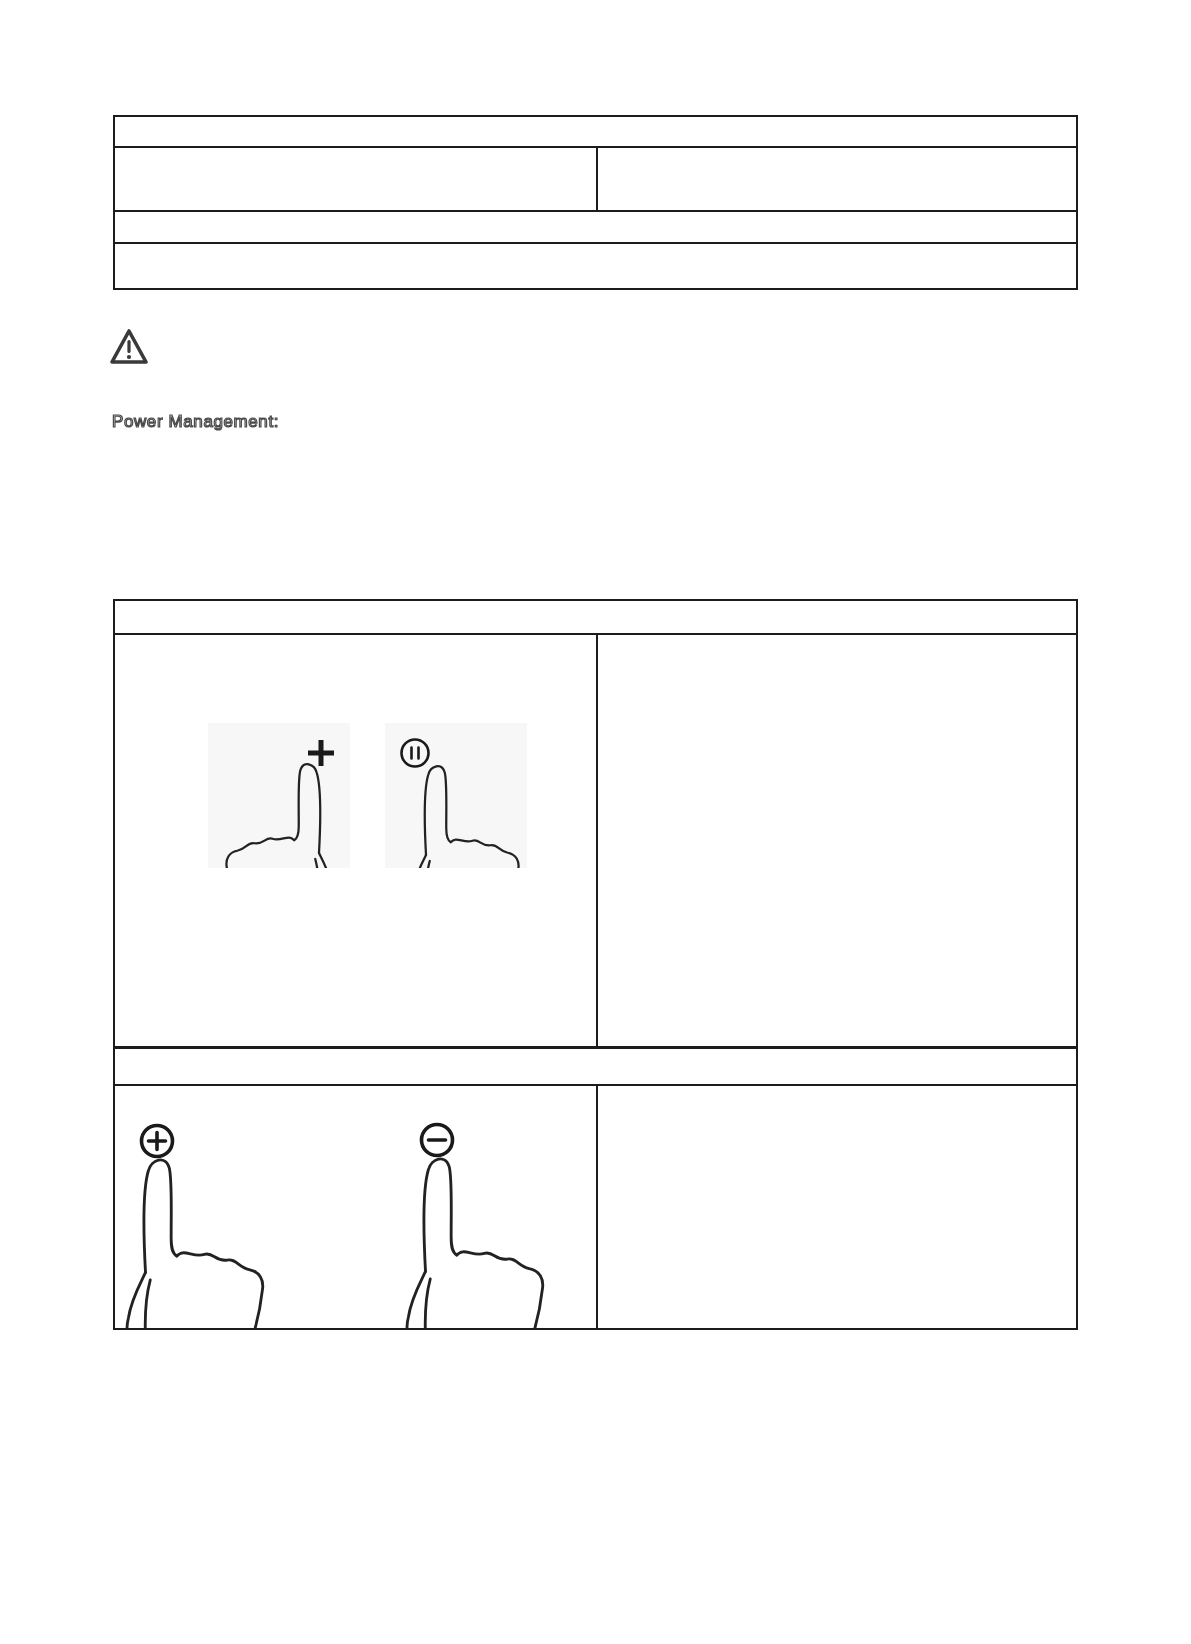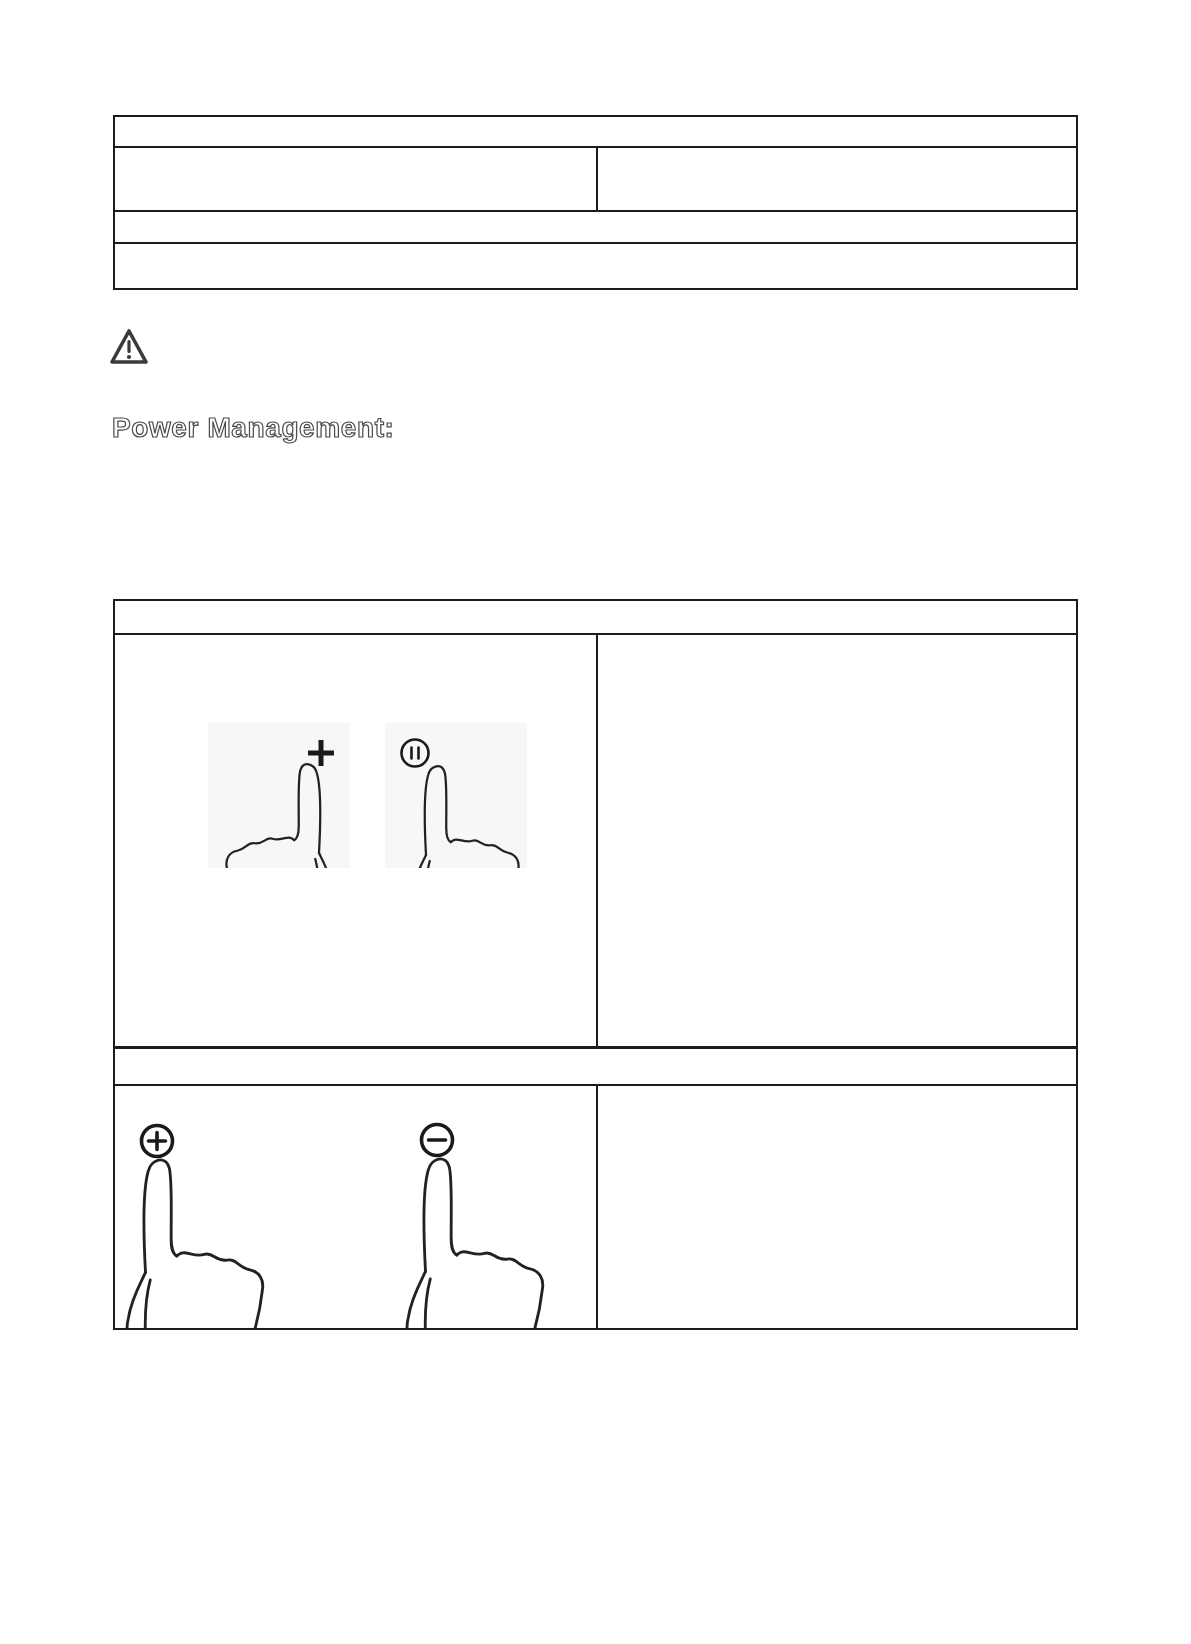--- a/index.html
+++ b/index.html
@@ -21,21 +21,21 @@
     box-sizing:border-box; flex:1; position:relative;
     font-size:14px; color:#222;
   }
   .t-cell.split-left { flex:none; width:483px; border-right:2px solid #1c1c1c; }
   .illus {
     position:absolute; width:142px; height:145px; background:#f7f7f7;
   }
   .illus svg, .hands-svg { display:block; }
   .heading-outline {
     position:absolute; left:112px; top:412px;
-    font-size:28px; font-weight:bold; letter-spacing:0.6px;
+    font-size:17px; font-weight:normal; letter-spacing:0.6px;
     color:#ffffff; -webkit-text-stroke:1.2px #4a4a4a;
   }
   .warn-icon { position:absolute; left:108px; top:326px; }
   .defs-holder { position:absolute; width:0; height:0; overflow:hidden; }
 </style>
 </head>
 <body>
 
 <div class="page">
 

